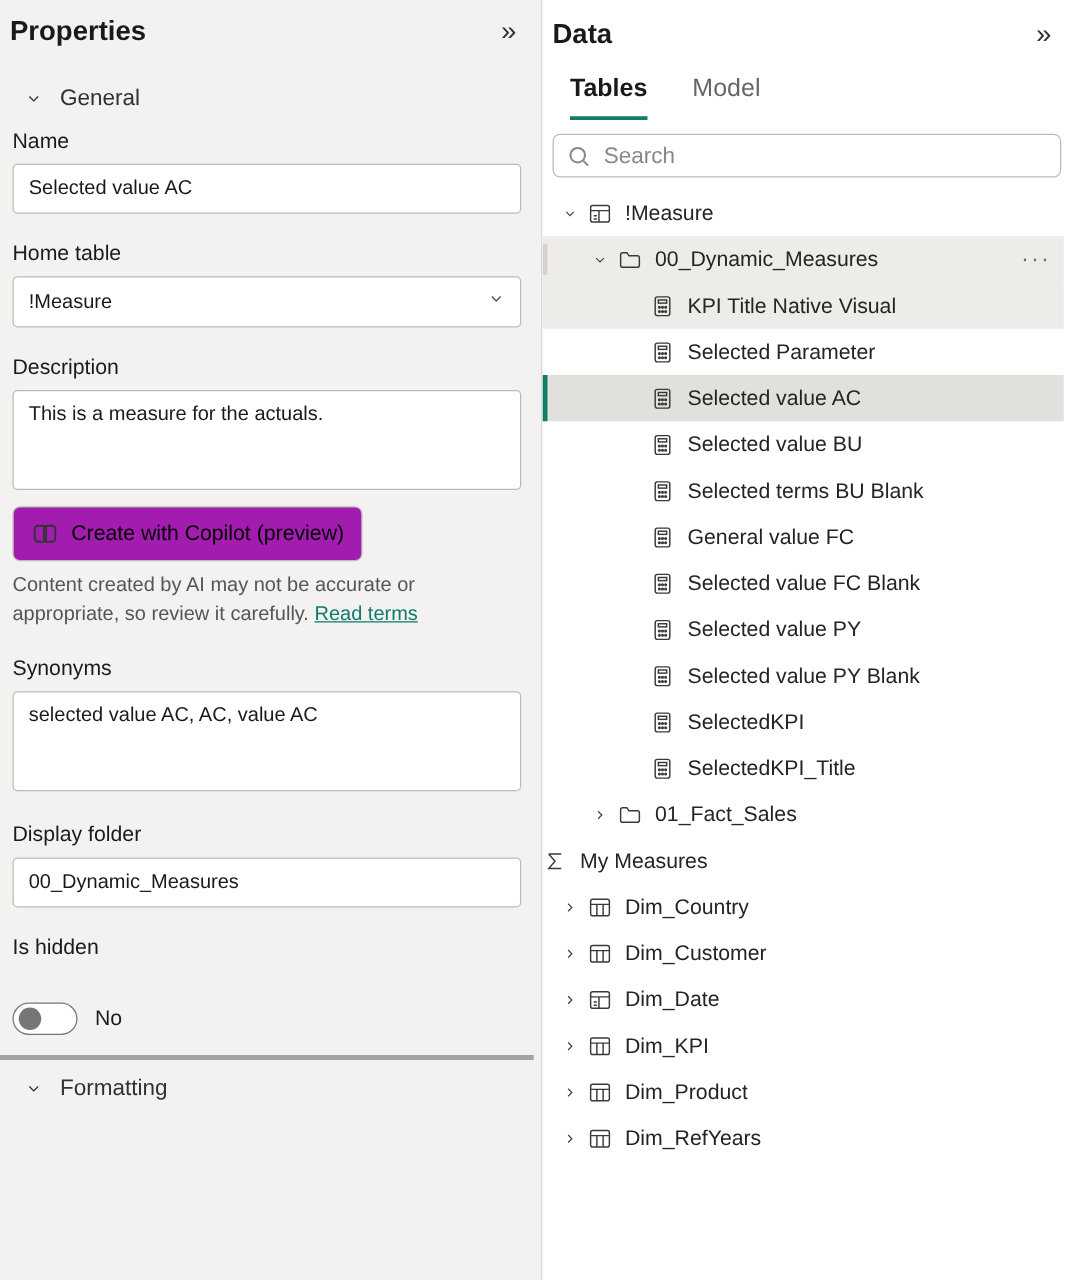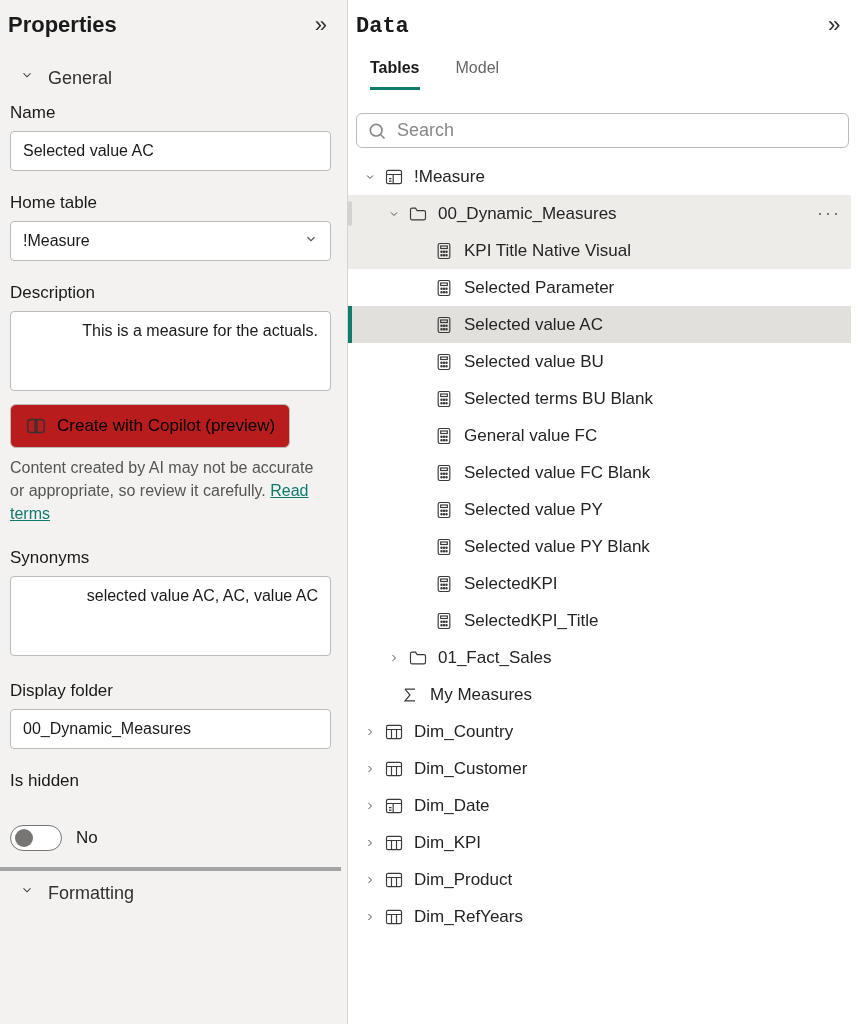--- a/index.html
+++ b/index.html
@@ -9,21 +9,21 @@
     color: #1a1a1a;
     display: flex;
     width: 857px;
     height: 1024px;
     overflow: hidden;
     background: #f7f6f4;
   }
 
   
   .properties-panel {
-    width: 348px;
+    width: 434px;
     display: flex;
     flex-direction: column;
     background: #f3f2f0;
     border-right: 1px solid #d6d3cf;
     position: relative;
   }
   .properties-scroll {
     overflow-y: auto;
     flex: 1;
     padding-right: 6px;
@@ -43,21 +43,21 @@
   }
   .collapse-icon {
     font-size: 22px;
     color: #323130;
     cursor: pointer;
     padding: 0 4px;
   }
 
   .section-header {
     display: flex;
-    align-items: flex-start;
+    align-items: center;
     gap: 14px;
     padding: 12px 16px 14px 20px;
     font-size: 18px;
     font-weight: 400;
     color: #323130;
     cursor: pointer;
   }
   .chevron {
     width: 14px; height: 14px;
     display: inline-flex; align-items: center; justify-content: center;
@@ -86,31 +86,30 @@
   .select-box {
     display: flex;
     justify-content: space-between;
     align-items: center;
     cursor: pointer;
   }
   .select-box .down { font-size: 16px; color: #555; }
   .textarea-box {
     min-height: 80px;
     resize: none;
-    text-align: right;
   }
 
   .copilot-btn {
     display: inline-flex;
     align-items: center;
     gap: 10px;
     margin-top: 10px;
     border: 1px solid #bdbbb7;
     border-radius: 6px;
-    background: #b91c1c;
+    background: #a21caf;
     padding: 10px 14px;
     font-size: 17px;
     cursor: pointer;
   }
   .copilot-icon { width: 22px; height: 22px; }
 
   .ai-note {
     font-size: 16px;
     color: #555;
     margin-top: 8px;
@@ -148,39 +147,39 @@
   }
 
   
   .data-panel {
     flex: 1;
     display: flex;
     flex-direction: column;
     background: #fff;
     position: relative;
   }
-  .data-panel .panel-header { padding: 14px 12px 10px 8px; font-family: Liberation Mono, monospace; }
+  .data-panel .panel-header { padding: 14px 12px 10px 8px; }
 
   .tabs {
     display: flex;
     gap: 36px;
     padding: 10px 0 0 22px;
-    font-size: 16px;
+    font-size: 20px;
     color: #666;
   }
   .tab { padding-bottom: 10px; cursor: pointer; }
   .tab.active {
     color: #1a1a1a;
     font-weight: 600;
     border-bottom: 3px solid #107c6b;
     margin-bottom: -1px;
   }
 
   .search-box {
-    margin: 24px 8px 10px 8px;
+    margin: 12px 8px 10px 8px;
     display: flex;
     align-items: center;
     gap: 10px;
     border: 1px solid #bdbbb7;
     border-radius: 6px;
     padding: 6px 10px;
     color: #888;
     font-size: 18px;
   }
   .search-box svg { width: 20px; height: 20px; stroke: #888; fill: none; stroke-width: 2; }
@@ -216,21 +215,21 @@
     position: absolute;
     left: 0; top: 6px; bottom: 6px;
     width: 4px;
     background: #d4d1ce;
     border-radius: 2px;
   }
 
   .indent-0 { padding-left: 14px; }
   .indent-1 { padding-left: 38px; }
   .indent-2 { padding-left: 86px; }
-  .indent-1b { padding-left: 52px; }
+  .indent-1b { }
 
   .tree-icon {
     width: 20px; height: 20px;
     margin-right: 10px;
     display: inline-flex; align-items: center; justify-content: center;
     flex-shrink: 0;
   }
   .tree-icon svg { width: 20px; height: 20px; fill: none; stroke: #3b3a38; stroke-width: 1.4; }
 
   .tree-chevron {

